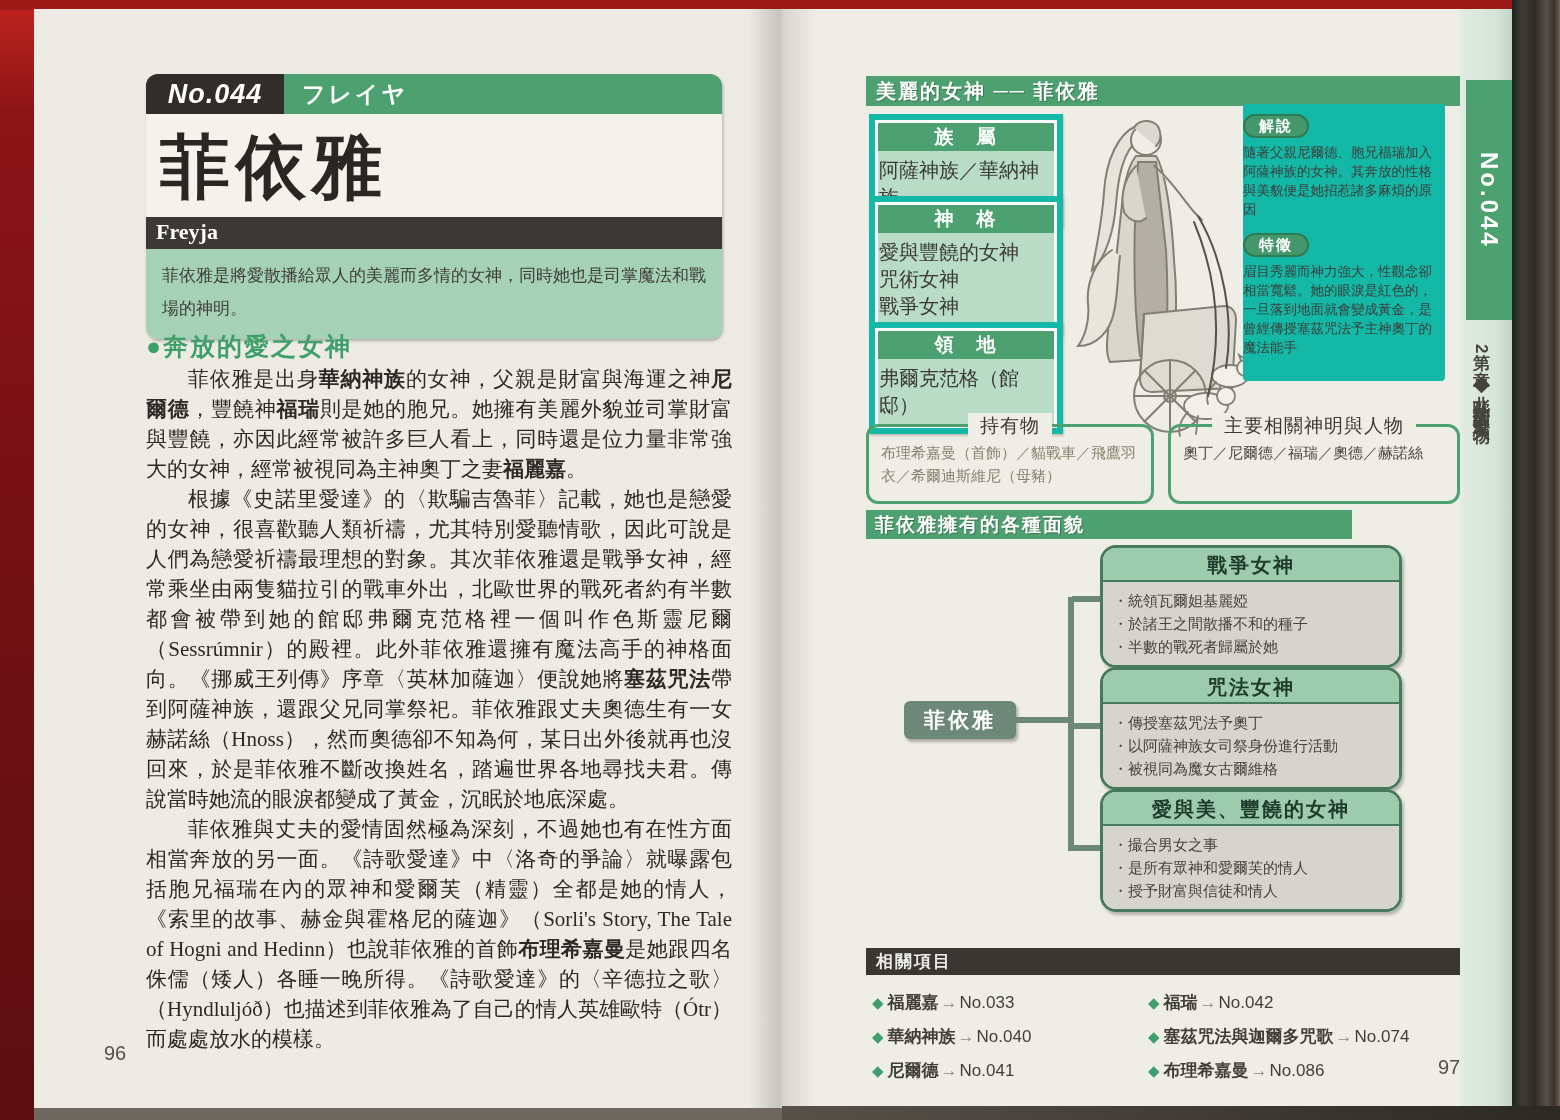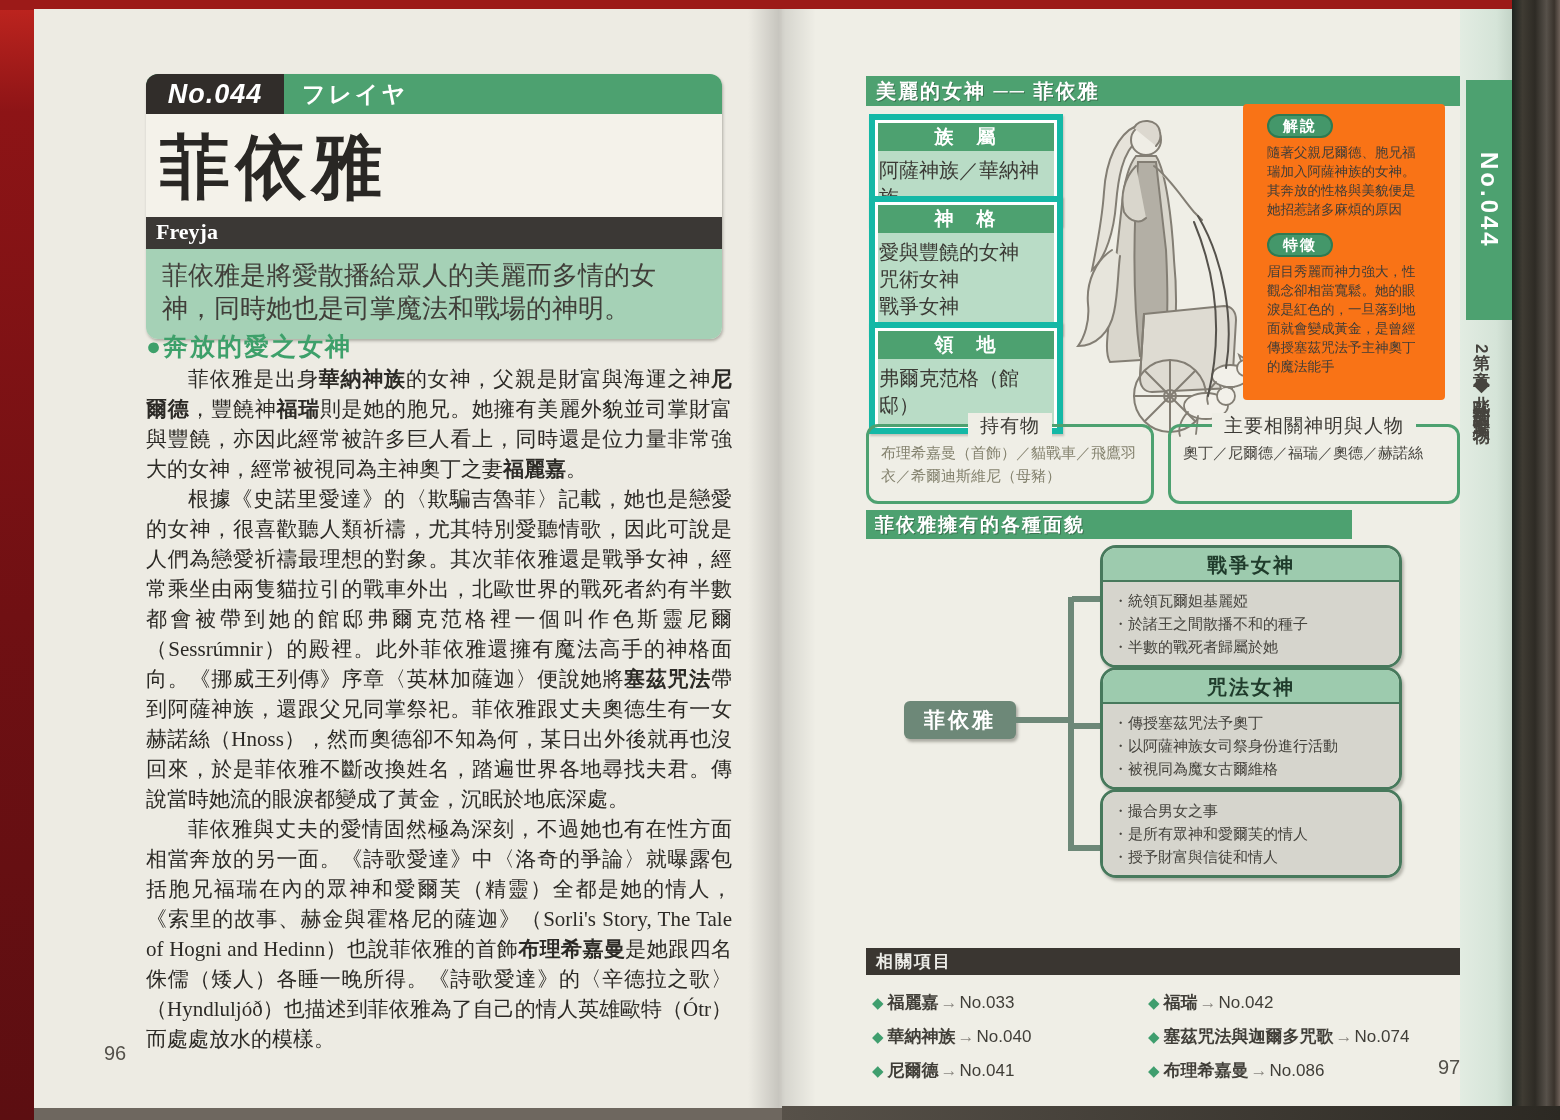--- a/index.html
+++ b/index.html
@@ -25,21 +25,21 @@
 
   
   .card { position:absolute; left:146px; top:74px; width:576px; border-radius:12px;
     box-shadow:1px 2px 3px rgba(60,60,50,.35); }
   .card-top { height:40px; display:flex; align-items:stretch; background:#4da170; border-radius:12px 12px 0 0; overflow:hidden; }
   .no-badge { background:#312d2a; color:#fff; width:138px; display:flex; align-items:center; justify-content:center;
     font-weight:bold; font-style:italic; font-size:27px; letter-spacing:1px; }
   .katakana { color:#fff; font-weight:bold; font-size:23px; line-height:40px; padding-left:18px; letter-spacing:3px; }
   .card-title { background:#f4f2ea; padding:6px 0 2px 14px; font-weight:bold; font-size:70px; letter-spacing:6px; color:#292724; line-height:1.35; }
   .card-roman { background:#3b3835; color:#fff; font-family:"Liberation Serif",serif; font-weight:bold; font-size:22px; padding:2px 0 4px 10px; }
-  .card-intro { background:#a5d1b6; padding:10px 16px 14px 16px; font-size:26px; line-height:33px; color:#403e39; border-radius:0 0 12px 12px; }
+  .card-intro { background:#a5d1b6; padding:10px 16px 14px 16px; font-size:17px; line-height:33px; color:#403e39; border-radius:0 0 12px 12px; }
 
   .sec-heading { position:absolute; left:146px; top:330px; width:584px; color:#3da06a; font-weight:bold; font-size:25px; letter-spacing:2px; }
   .body-text { position:absolute; left:146px; top:364px; width:586px; font-family:"Liberation Serif",serif;
     font-size:21px; line-height:30px; color:#2c2a26; text-align:justify; }
   .body-text p { text-indent:2em; margin:0; }
   .body-text .bold { font-weight:bold; font-family:"Liberation Sans",sans-serif; }
 
   .pagenum { position:absolute; font-size:20px; color:#53504a; }
   .pagenum-left { left:104px; top:1042px; }
   .pagenum-right { left:1438px; top:1056px; }
@@ -47,21 +47,21 @@
   
   .top-bar { position:absolute; left:866px; top:76px; width:594px; height:30px; background:#4da170;
     color:#fff; font-weight:bold; font-size:20px; line-height:30px; padding-left:10px; letter-spacing:2px;
     text-shadow:1px 1px 0 rgba(40,70,50,.5); }
 
   .pbox { position:absolute; left:869px; width:194px; background:#fff; border:6px solid #14b8a6; padding:3px;
     box-shadow:1px 2px 2px rgba(60,60,50,.25); }
   .pbox-h { background:#4da170; color:#fff; font-weight:bold; font-size:19px; text-align:center; height:28px; line-height:28px; letter-spacing:2px; }
   .pbox-b { background:#b9dcc6; padding:6px 1px; font-size:20px; line-height:27px; color:#3b3a35; }
 
-  .notes { position:absolute; left:1243px; top:104px; width:202px; background:#f97316; border-radius:4px; padding:10px 24px; }
+  .notes { position:absolute; left:1243px; top:104px; width:202px; background:#14b8a6; border-radius:4px; padding:10px 0; }
   .note { margin-bottom:14px; }
   .note-badge { display:inline-block; background:#44976a; border:2px solid #2e7a52; border-radius:13px;
     color:#fff; font-weight:bold; font-size:15px; padding:0 14px; line-height:20px; letter-spacing:2px; }
   .note-text { margin-top:5px; font-size:13.5px; line-height:19px; color:#3f3d38; }
 
   .illus { position:absolute; left:1048px; top:100px; width:200px; height:340px; }
 
   .obox { position:absolute; top:424px; height:80px; border:3px solid #4da170; border-radius:12px; }
   .obox-title { position:absolute; top:-14px; left:50%; transform:translateX(-50%); background:#efeee6;
     padding:0 12px; font-weight:normal; font-size:19px; color:#3c3a35; white-space:nowrap; letter-spacing:1px; }
@@ -233,20 +233,21 @@
       </div>
     <div class="abox" style="top:122px;">
         <div class="abox-h">咒法女神</div>
         <div class="abox-b">
           <div>・傳授塞茲咒法予奧丁</div>
           <div>・以阿薩神族女司祭身份進行活動</div>
           <div>・被視同為魔女古爾維格</div>
         </div>
       </div>
     <div class="abox" style="top:244px;">
+        <div class="abox-h">愛與美、豐饒的女神</div>
         <div class="abox-b">
           <div>・撮合男女之事</div>
           <div>・是所有眾神和愛爾芙的情人</div>
           <div>・授予財富與信徒和情人</div>
         </div>
       </div>
   </div>
 
   <div class="rel-bar">相關項目</div>
   <div class="rel-cols">

